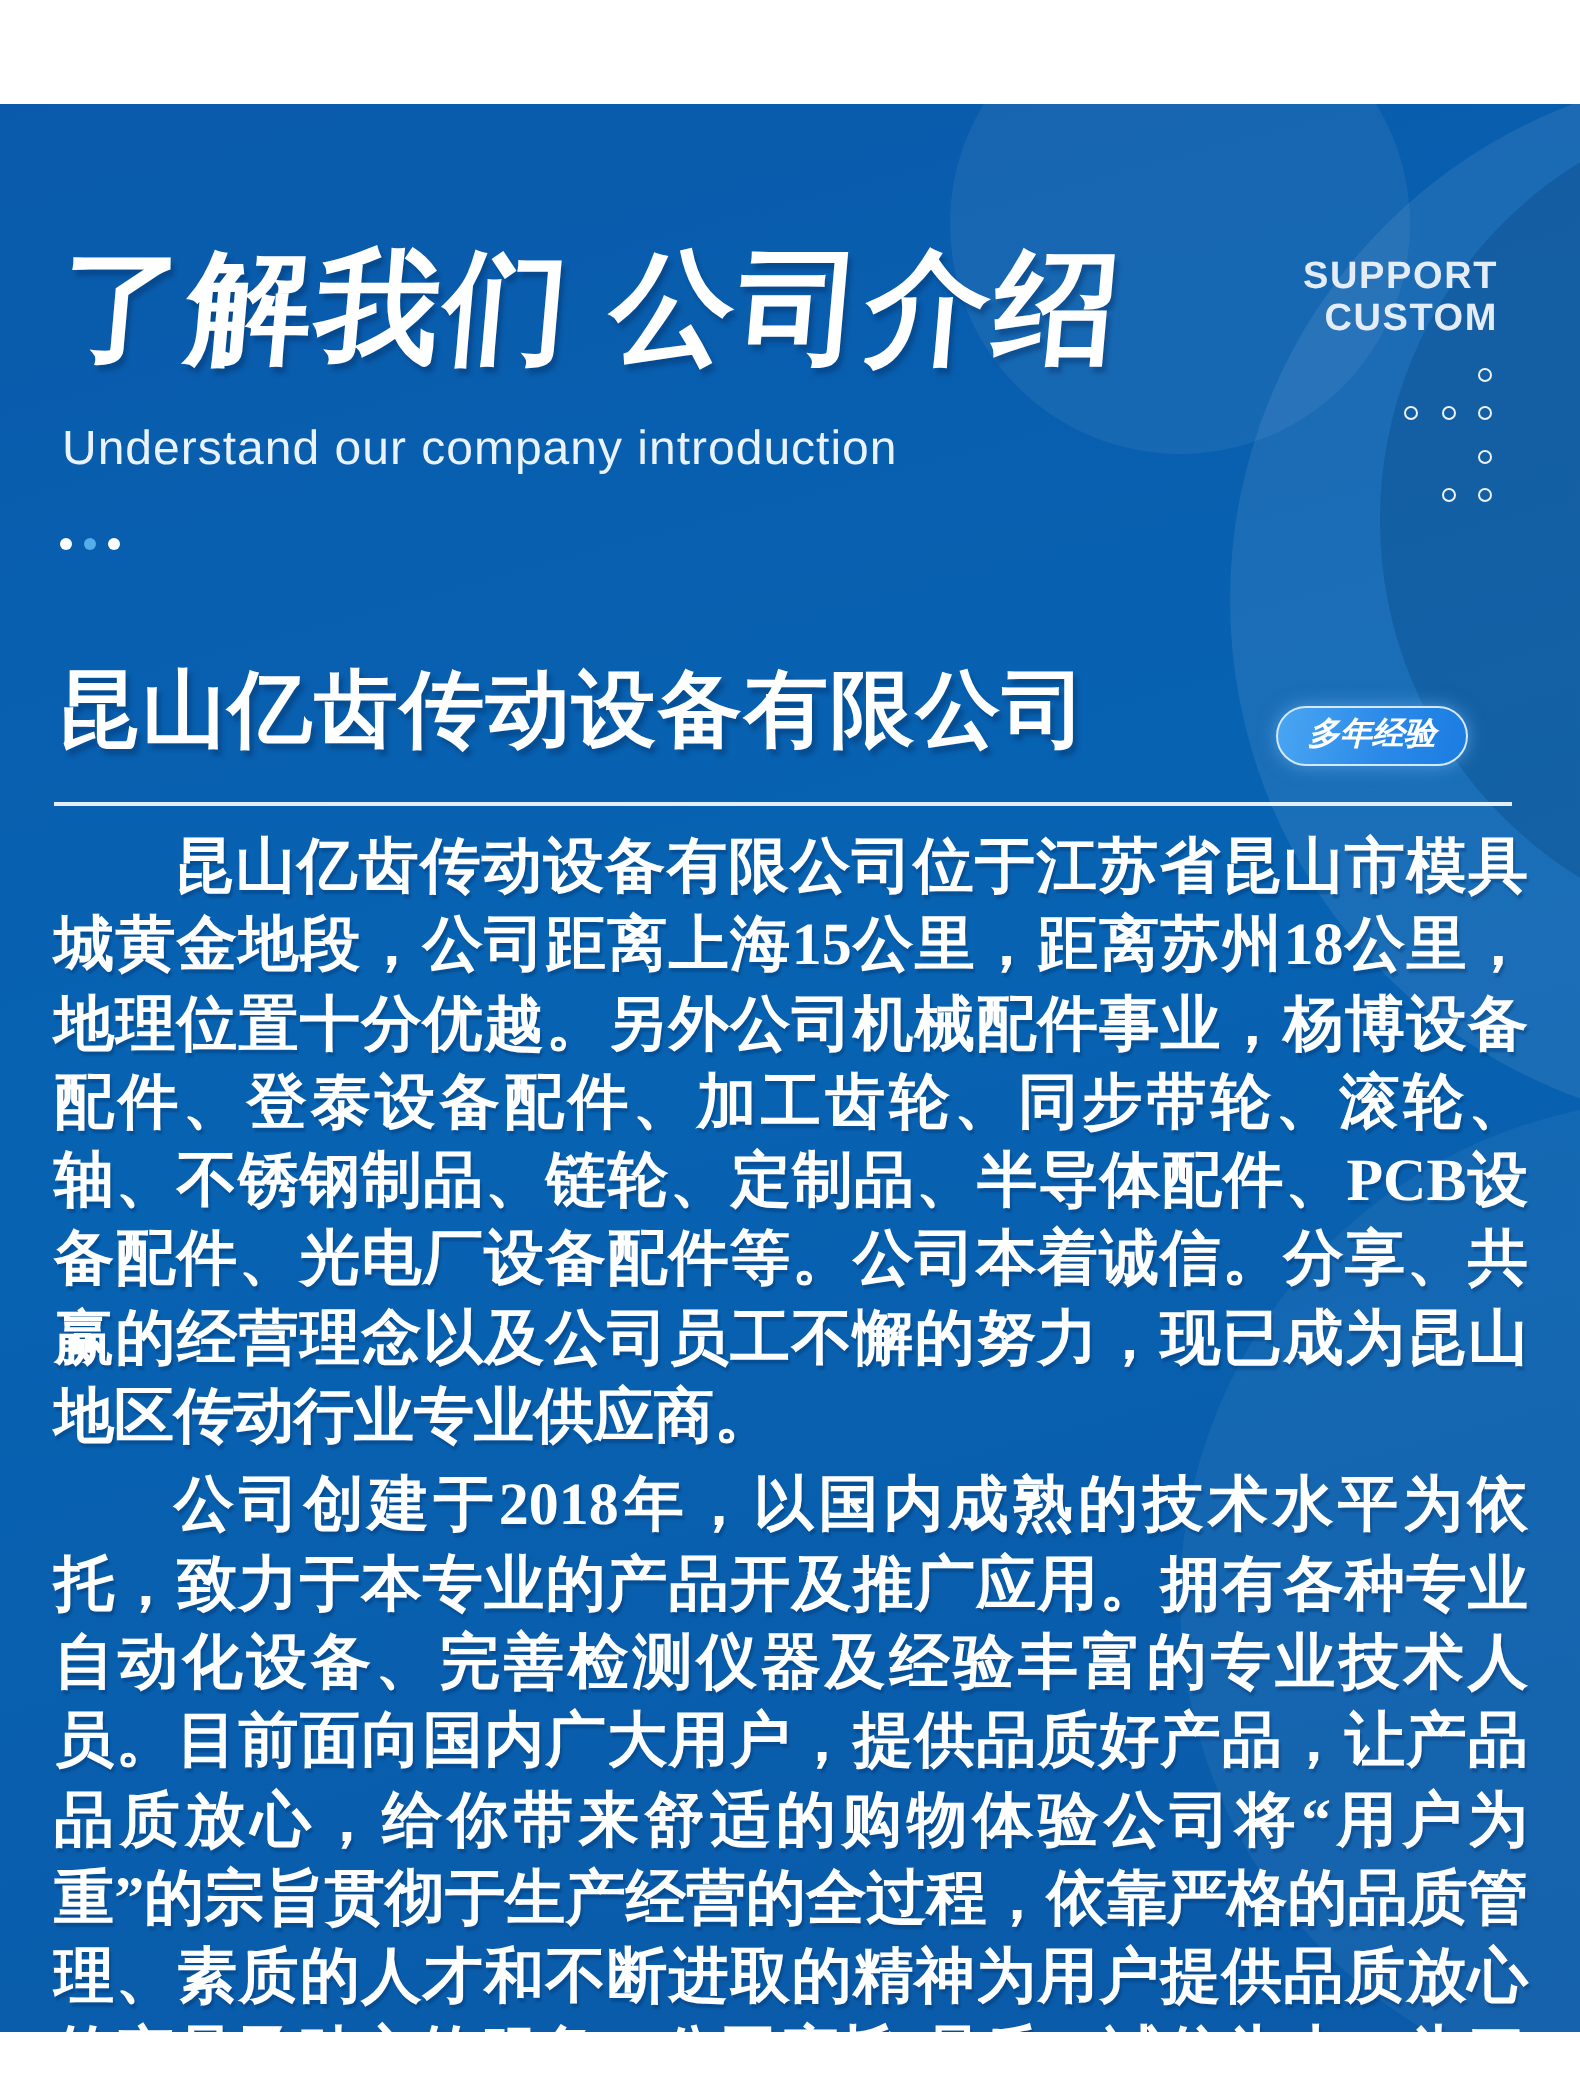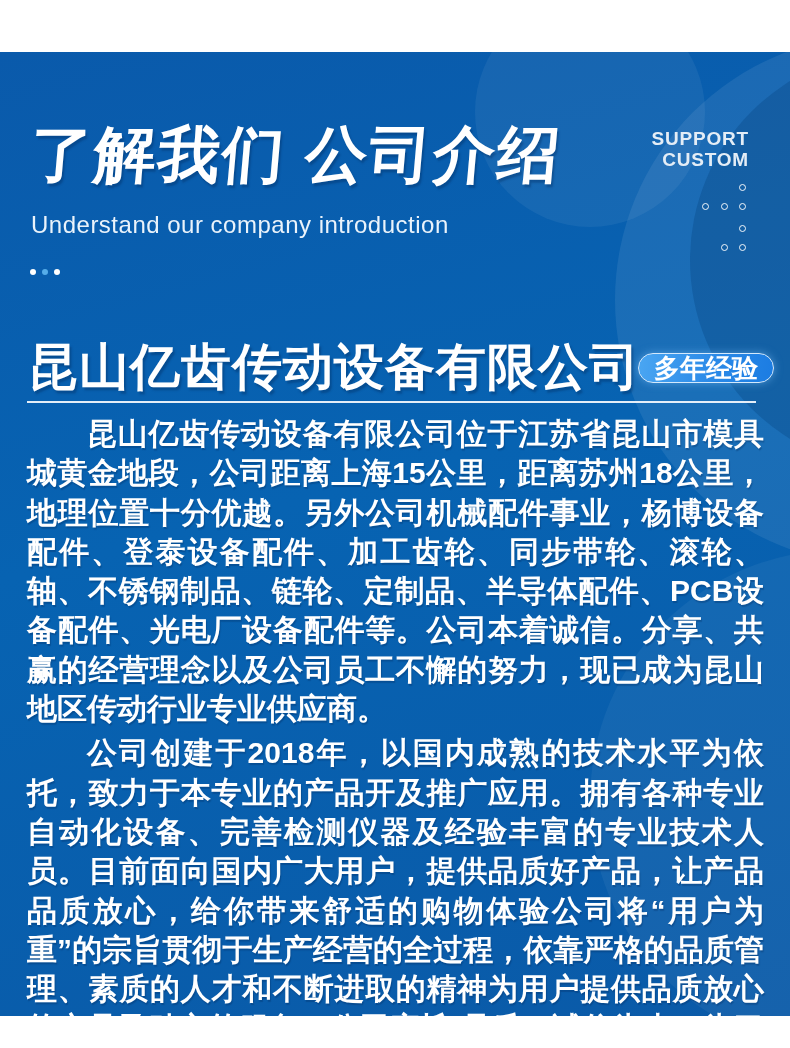--- a/index.html
+++ b/index.html
@@ -49,44 +49,45 @@
   }
   .cg1{left:39px;top:2px;}
   .cg2{left:2px;top:21px;}
   .cg3{left:21px;top:21px;}
   .cg4{left:39px;top:21px;}
   .cg5{left:39px;top:43px;}
   .cg6{left:21px;top:62px;}
   .cg7{left:39px;top:62px;}
 
   .company-name{
-    position:absolute;left:28px;top:288px;
-    font-size:50px;line-height:54px;font-weight:700;color:#ffffff;
+    position:absolute;left:28px;top:276px;
+    font-size:42px;line-height:54px;font-weight:700;color:#ffffff;
     letter-spacing:1px;white-space:nowrap;
     text-shadow:2px 3px 2px rgba(0,40,90,0.35);
   }
   .badge{
     position:absolute;left:638px;top:301px;
     height:28px;line-height:28px;padding:0 15px;
-    font-size:26px;font-weight:700;color:#ffffff;white-space:nowrap;
+    font-size:16px;font-weight:700;color:#ffffff;white-space:nowrap;
     background:linear-gradient(100deg,#4aa6f2 0%,#2b8ae8 55%,#1b7ce2 100%);
     border:1px solid #d4e9fc;border-radius:15px;
     box-shadow:0 0 9px rgba(120,190,250,0.55);
+    font-style:italic;
   }
   .divider{
     position:absolute;left:27px;top:349px;width:729px;height:2px;
     background:rgba(240,246,252,0.95);
   }
   .intro{
     position:absolute;left:27px;top:362px;width:737px;
     color:#ffffff;font-size:30px;font-weight:700;line-height:39.3px;
     text-align:justify;
     text-shadow:1px 2px 1px rgba(0,40,90,0.3);
   }
-  .intro p{margin:0;text-indent:2em;}
+  .intro p{margin:0;text-indent:2em;font-family:Liberation Serif, serif;}
   .intro p + p{margin-top:5px;}
 </style>
 </head>
 <body>
 
 <div class="page">
   <div class="hero">
 
     <div class="decor decor-top-arc"></div>
     <div class="decor decor-ring-outer"></div>

